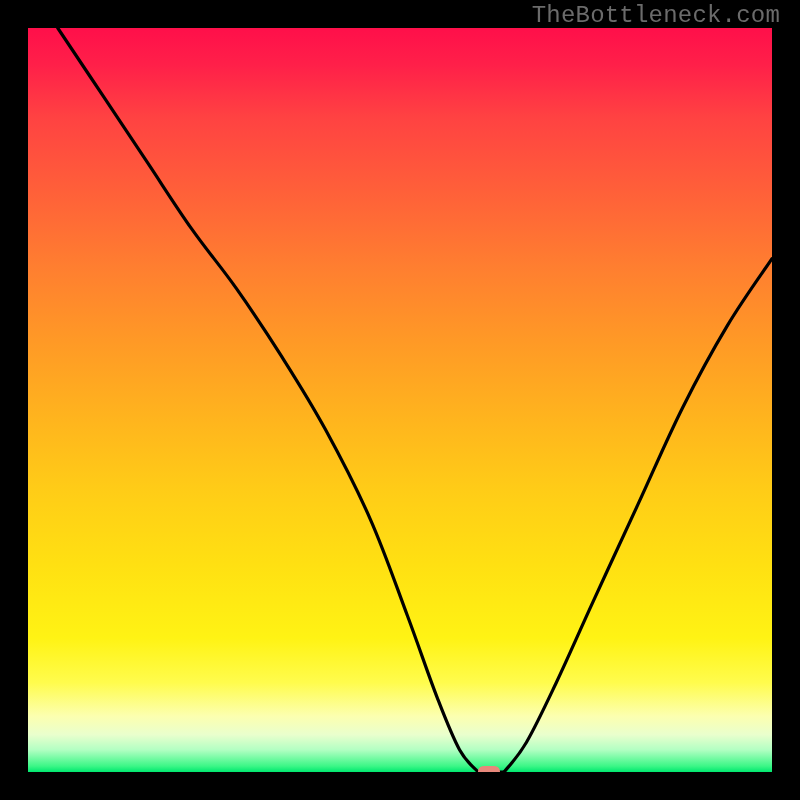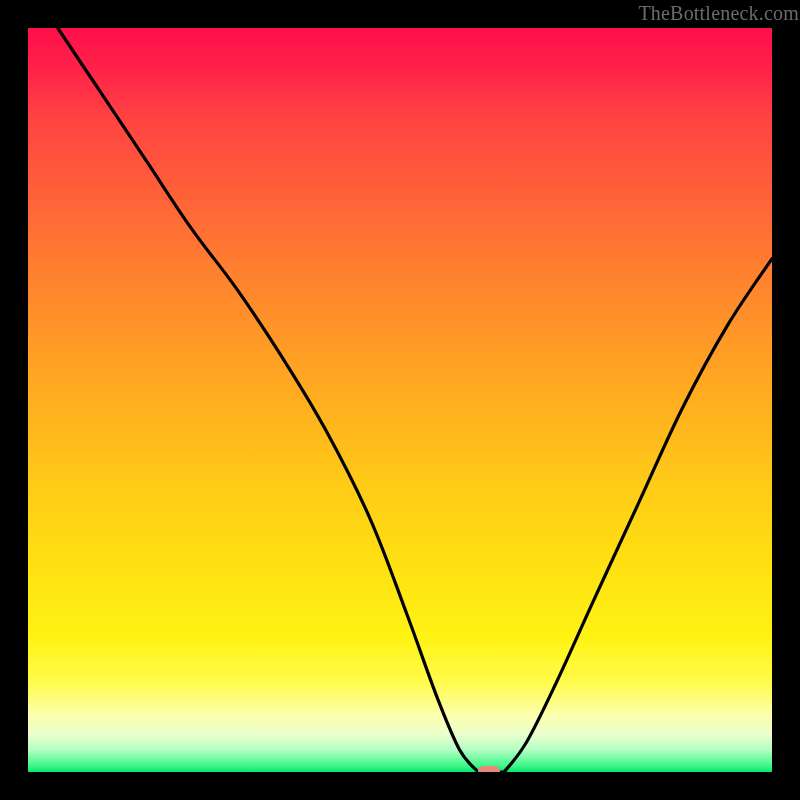--- a/index.html
+++ b/index.html
@@ -12,23 +12,23 @@
   }
   .outer {
     position: relative;
     width: 800px;
     height: 800px;
     background: #000;
   }
   .watermark {
     position: absolute;
     top: 2px;
-    right: 1px;
-    font-family: Liberation Serif, serif;
-    font-size: 20px;
+    right: 20px;
+    font-family: Liberation Mono, monospace;
+    font-size: 24px;
     color: #6b6b6b;
     letter-spacing: 0.2px;
     font-weight: 500;
     z-index: 10;
   }
   .plot-clip {
     position: absolute;
     left: 28px;
     top: 28px;
     width: 744px;

